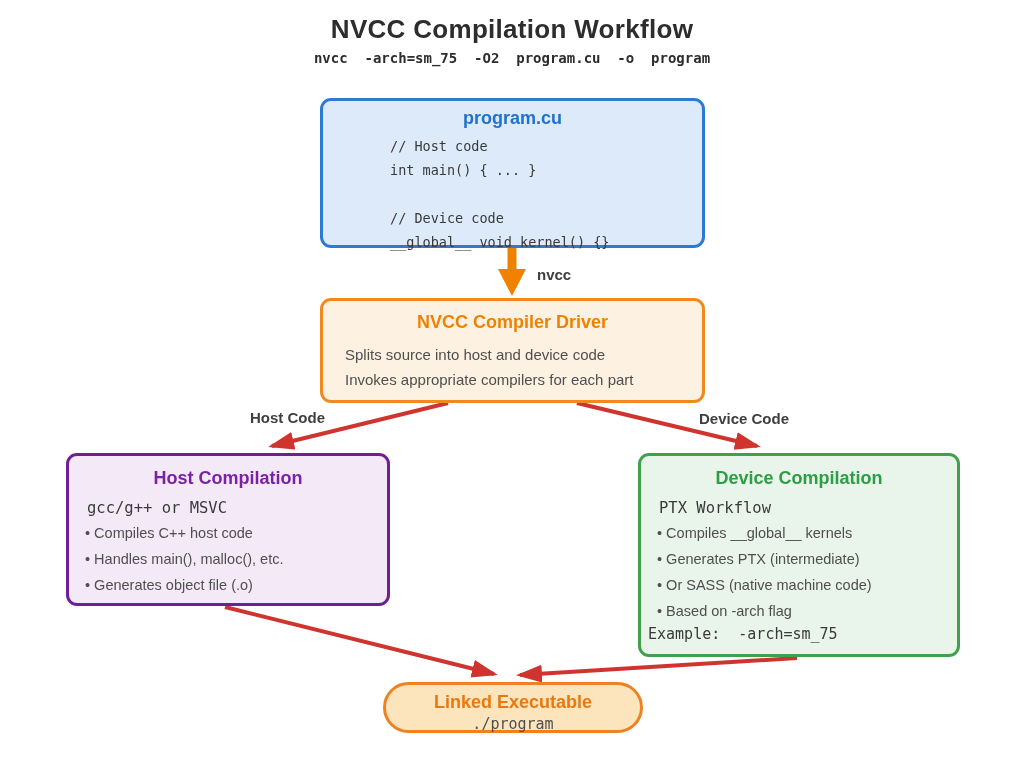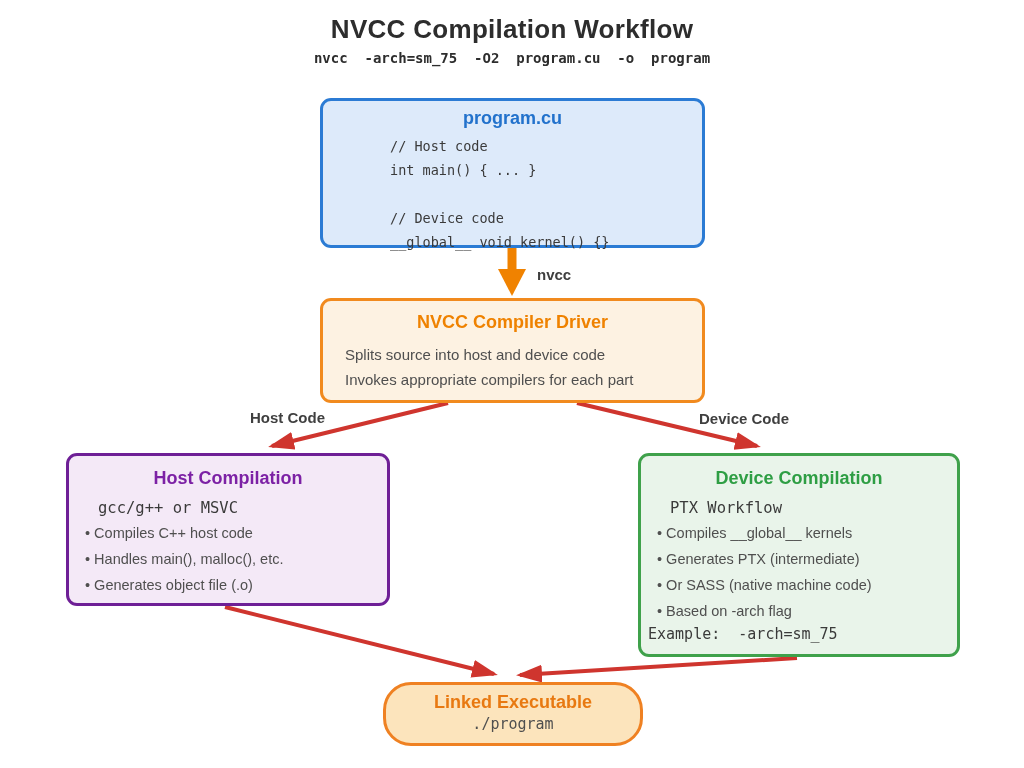--- a/index.html
+++ b/index.html
@@ -53,31 +53,31 @@
     font-size:15px; line-height:25px; color:var(--body-text,#4f4f4f); }
 
   .node.host { left:66px; top:453px; width:324px; height:153px;
     background:var(--host-fill,#f4e9f7); border-color:var(--host-border,#6e1f96); }
   .host .node-title { margin-top:12px; color:var(--host-title,#7c21a5); }
 
   .node.device { left:638px; top:453px; width:322px; height:204px;
     background:var(--device-fill,#e9f4ea); border-color:var(--device-border,#3fa14b); }
   .device .node-title { margin-top:12px; color:var(--device-title,#2e9e44); }
 
-  .tool-line { margin:10px 0 3px 0; padding-left:29px;
+  .tool-line { margin:10px 0 3px 0; padding-left:18px;
     font-family:"DejaVu Sans Mono", monospace;
     font-size:15.5px; color:var(--code-text,#3a3a3a); white-space:pre; }
   .bullets { padding-left:16px; font-size:14.5px; line-height:26px;
     color:var(--body-text,#4f4f4f); }
   .bullet-line { white-space:pre; }
   .example-line { margin-top:1px; padding-left:7px;
     font-family:"DejaVu Sans Mono", monospace;
     font-size:15px; color:var(--code-text,#3a3a3a); white-space:pre; }
 
-  .node.linked { left:383px; top:682px; width:260px; height:64px;
+  .node.linked { left:383px; top:682px; width:260px; height:51px;
     background:var(--linked-fill,#fce4bc); border-color:var(--linked-border,#ef8122);border-radius:28px; }
   .linked .node-title { margin-top:7px; color:var(--linked-title,#e87911); }
   .linked-command { margin-top:2px; text-align:center;
     font-family:"DejaVu Sans Mono", monospace;
     font-size:15px; color:var(--body-text,#4a4a4a); white-space:pre; }
 </style>
 </head>
 <body>
 
 <div class="canvas">

